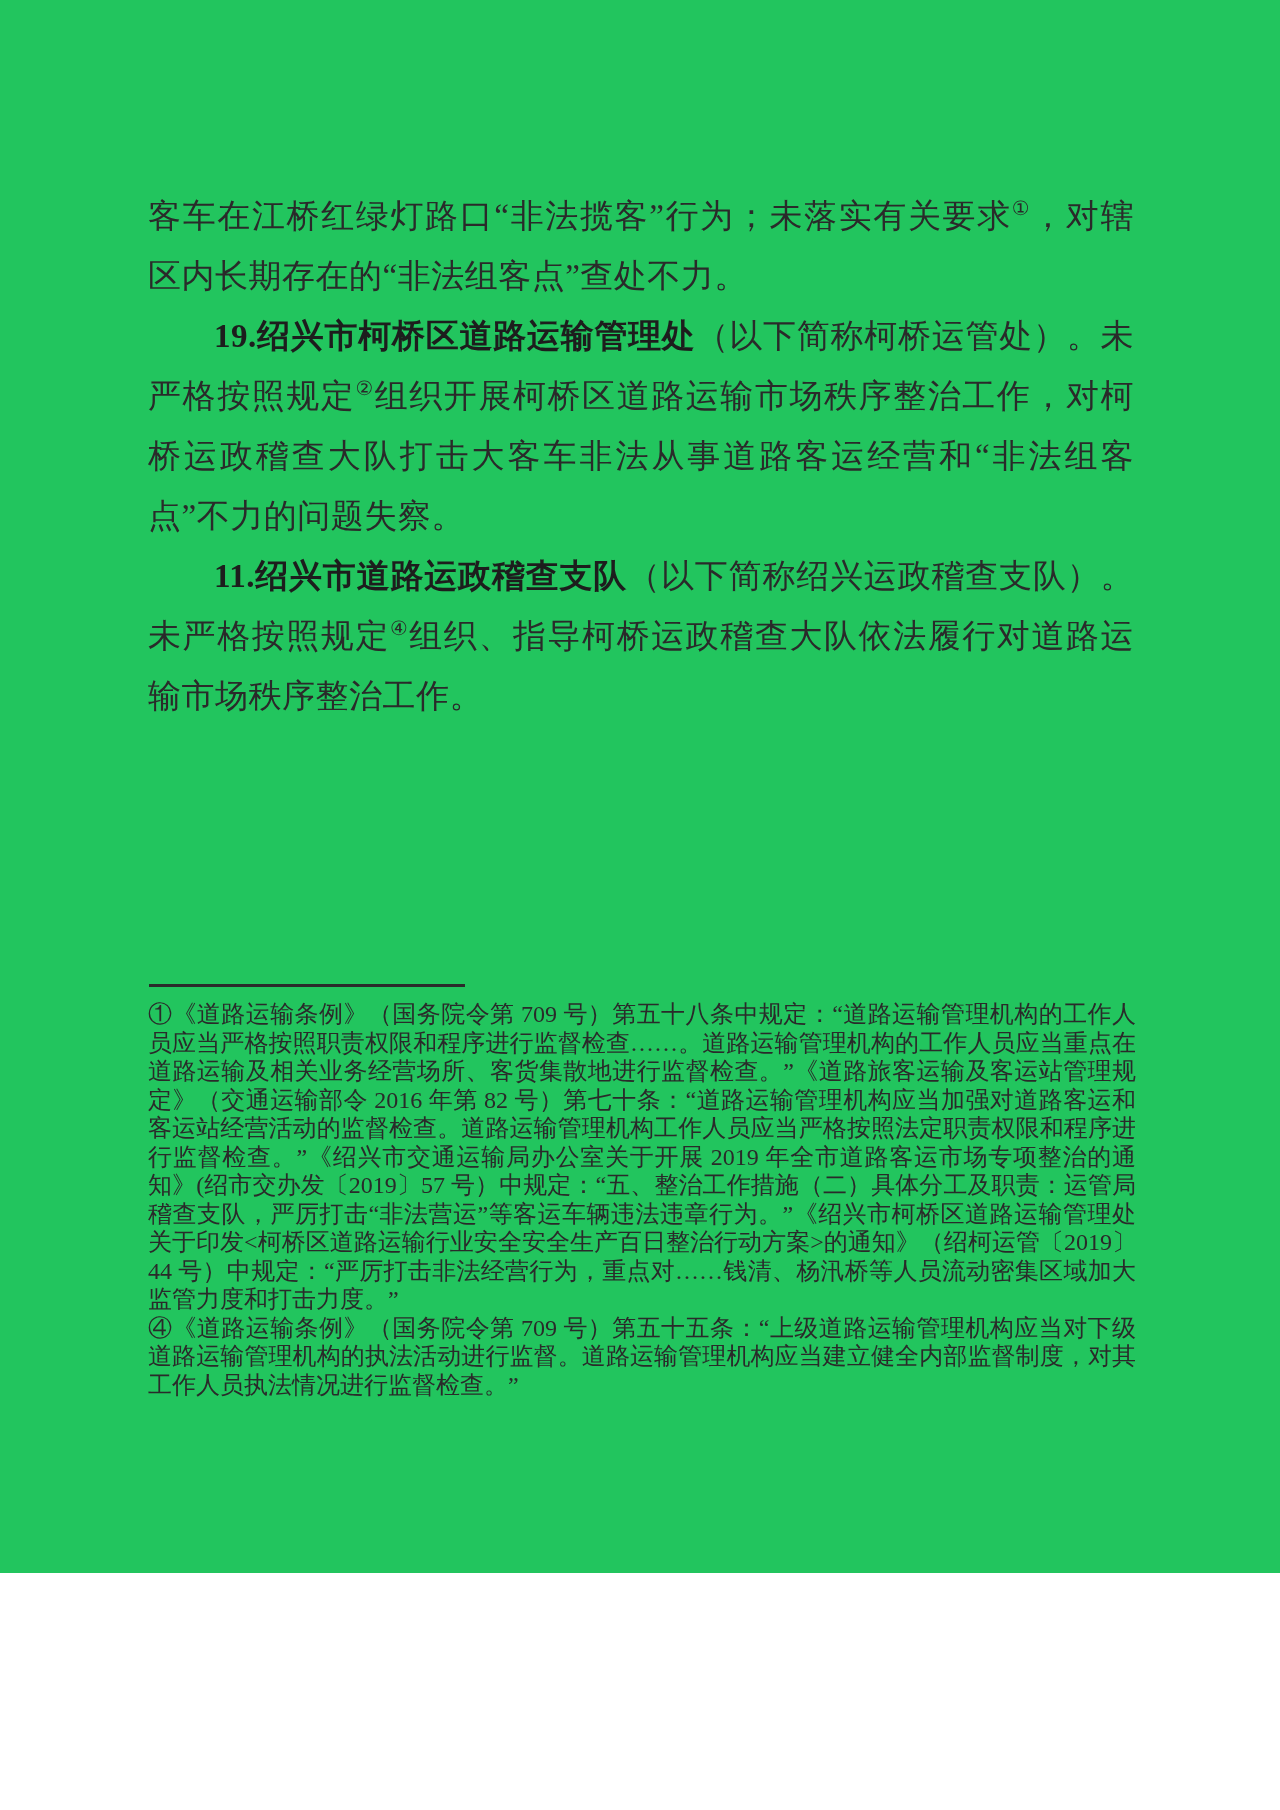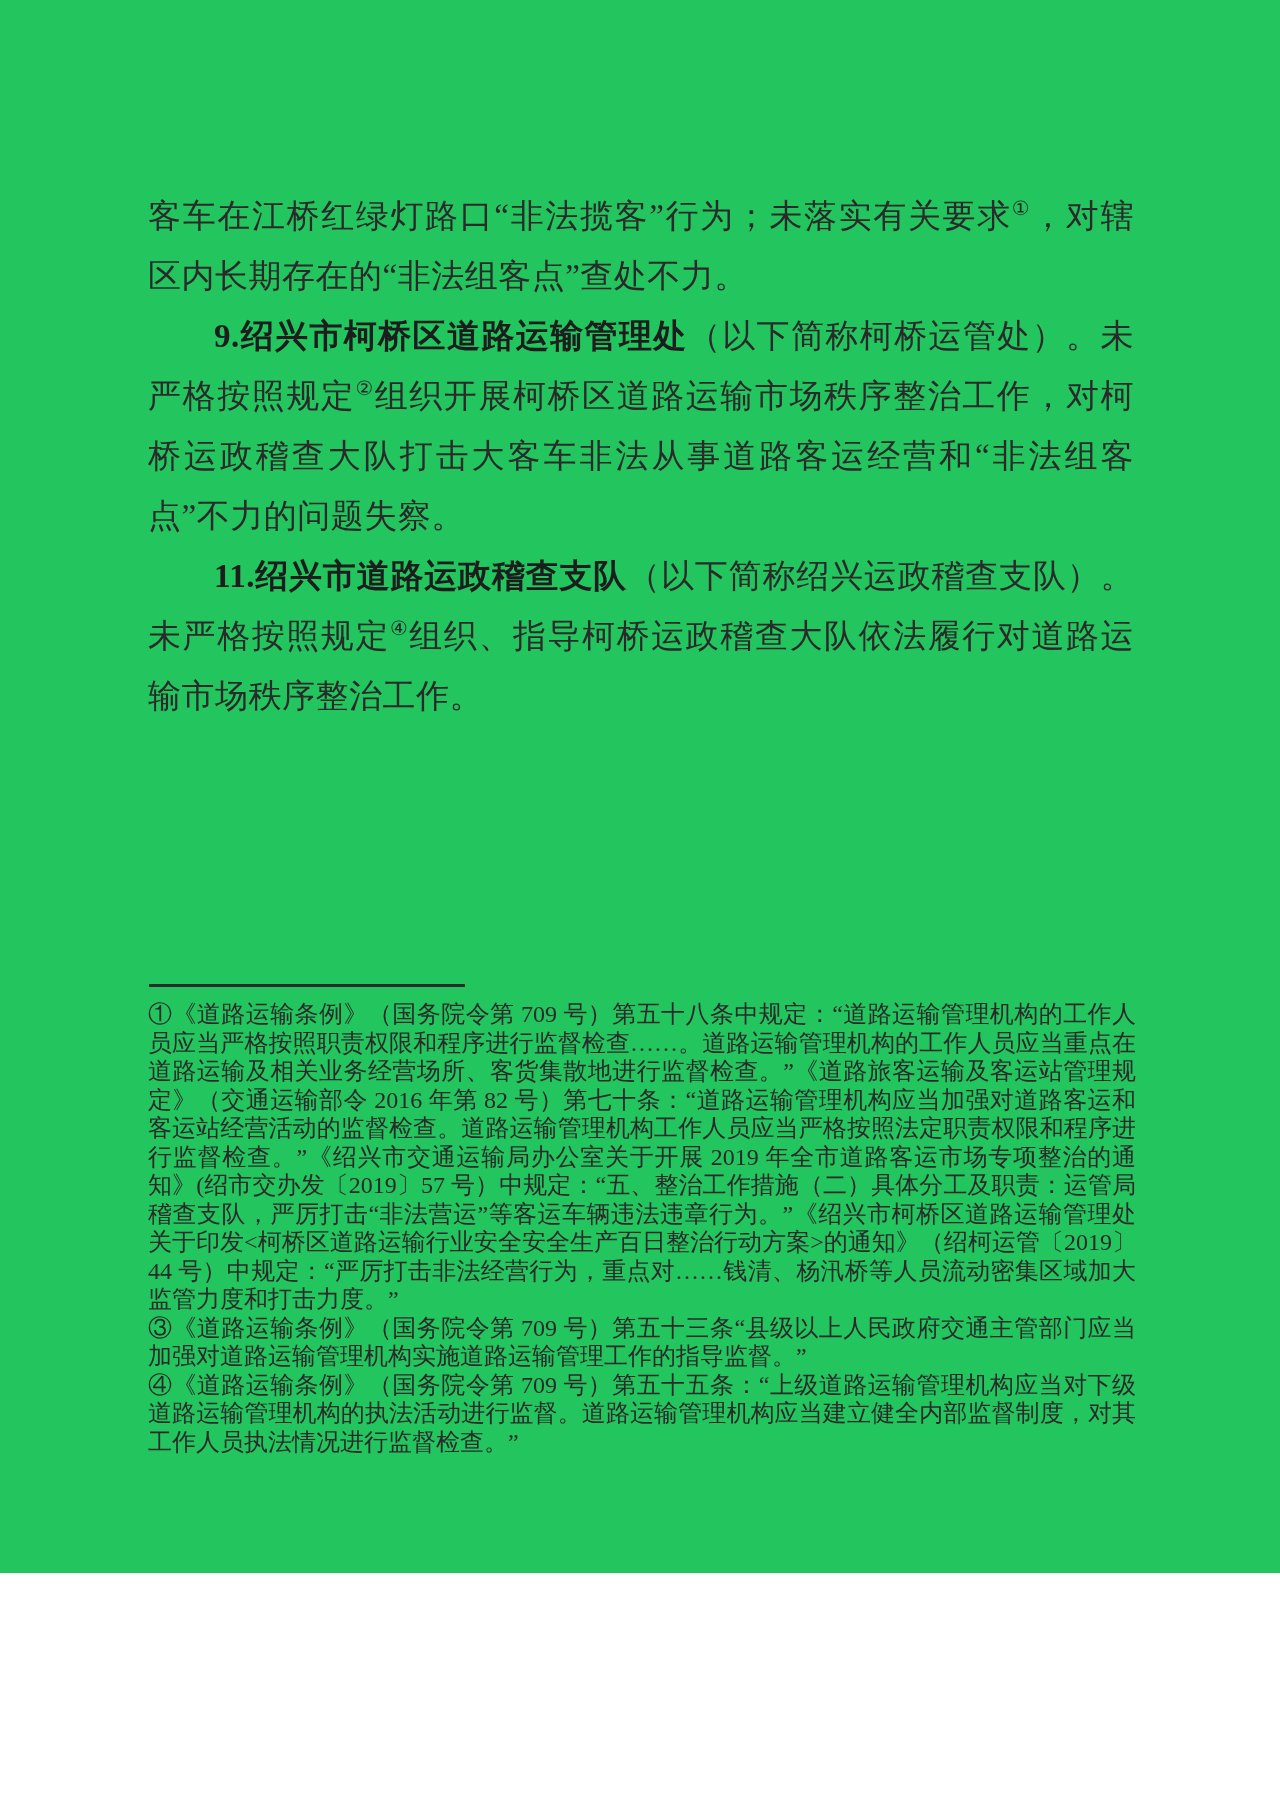--- a/index.html
+++ b/index.html
@@ -45,33 +45,32 @@
 </style>
 </head>
 <body>
 
 <div class="page">
 
   <div class="body-text">
 
     <p class="para"><span>客车在江桥红绿灯路口“非法揽客”行为；未落实有关要求</span><sup class="fnref">①</sup><span>，对辖区内长期存在的“非法组客点”查处不力。</span></p>
 
-    <p class="para indent"><b class="head">9.绍兴市柯桥区道路运输管理处</b><span>（以下简称柯桥运管处）。未严格按照规定</span><sup class="fnref">②</sup><span>组织开展柯桥区道路运输市场秩序整治工作，对柯桥运政稽查大队打击大客车非法从事道路客运经营和“非法组客点”不力的问题失察。</span></p>
+    <p class="para indent"><b class="head">19.绍兴市柯桥区道路运输管理处</b><span>（以下简称柯桥运管处）。未严格按照规定</span><sup class="fnref">②</sup><span>组织开展柯桥区道路运输市场秩序整治工作，对柯桥运政稽查大队打击大客车非法从事道路客运经营和“非法组客点”不力的问题失察。</span></p>
 
 
     <p class="para indent"><b class="head">11.绍兴市道路运政稽查支队</b><span>（以下简称绍兴运政稽查支队）。未严格按照规定</span><sup class="fnref">④</sup><span>组织、指导柯桥运政稽查大队依法履行对道路运输市场秩序整治工作。</span></p>
 
   </div>
 
   <div class="footnote-section">
     <div class="fn-divider"></div>
 
     <p class="footnote"><span class="fn-marker">①</span><span>《道路运输条例》（国务院令第 709 号）第五十八条中规定：“道路运输管理机构的工作人员应当严格按照职责权限和程序进行监督检查……。道路运输管理机构的工作人员应当重点在道路运输及相关业务经营场所、客货集散地进行监督检查。”《道路旅客运输及客运站管理规定》（交通运输部令 2016 年第 82 号）第七十条：“道路运输管理机构应当加强对道路客运和客运站经营活动的监督检查。道路运输管理机构工作人员应当严格按照法定职责权限和程序进行监督检查。”《绍兴市交通运输局办公室关于开展 2019 年全市道路客运市场专项整治的通知》(绍市交办发〔2019〕57 号）中规定：“五、整治工作措施（二）具体分工及职责：运管局稽查支队，严厉打击“非法营运”等客运车辆违法违章行为。”《绍兴市柯桥区道路运输管理处关于印发&lt;柯桥区道路运输行业安全安全生产百日整治行动方案&gt;的通知》（绍柯运管〔2019〕44 号）中规定：“严厉打击非法经营行为，重点对……钱清、杨汛桥等人员流动密集区域加大监管力度和打击力度。”</span></p>
 
 
-    <p class="footnote"><span class="fn-marker">③</span><span>《道路运输条例》（国务院令第 709 号）第五十三条“县级以上人民政府交通主管部门应当加强对道路运输管理机构实施道路运输管理工作的指导监督。”</span></p>
 
     <p class="footnote"><span class="fn-marker">④</span><span>《道路运输条例》（国务院令第 709 号）第五十五条：“上级道路运输管理机构应当对下级道路运输管理机构的执法活动进行监督。道路运输管理机构应当建立健全内部监督制度，对其工作人员执法情况进行监督检查。”</span></p>
   </div>
 
   <div class="page-number">12</div>
 
 </div>
 
 </body></html>

